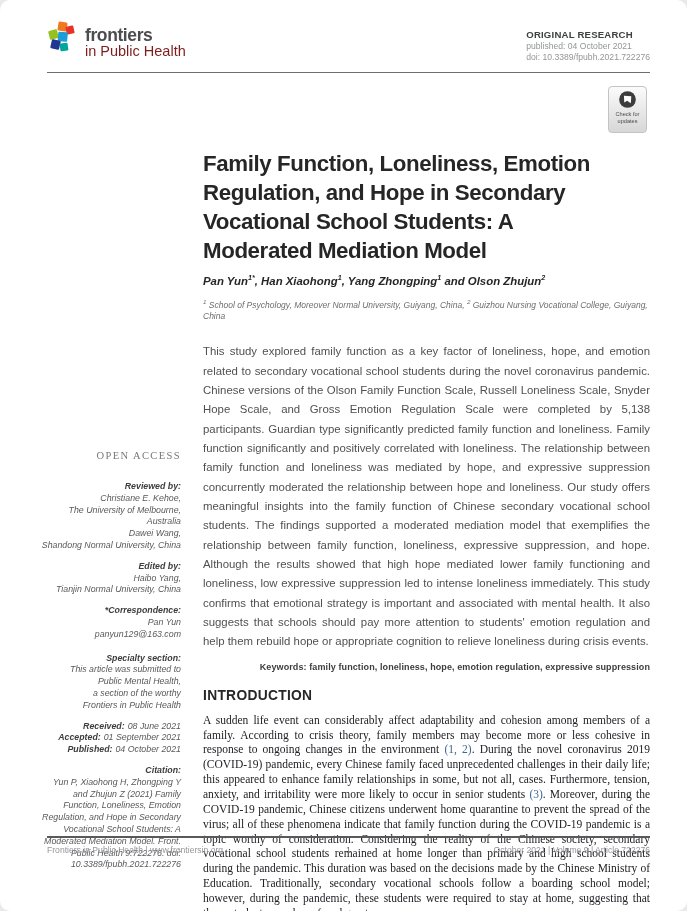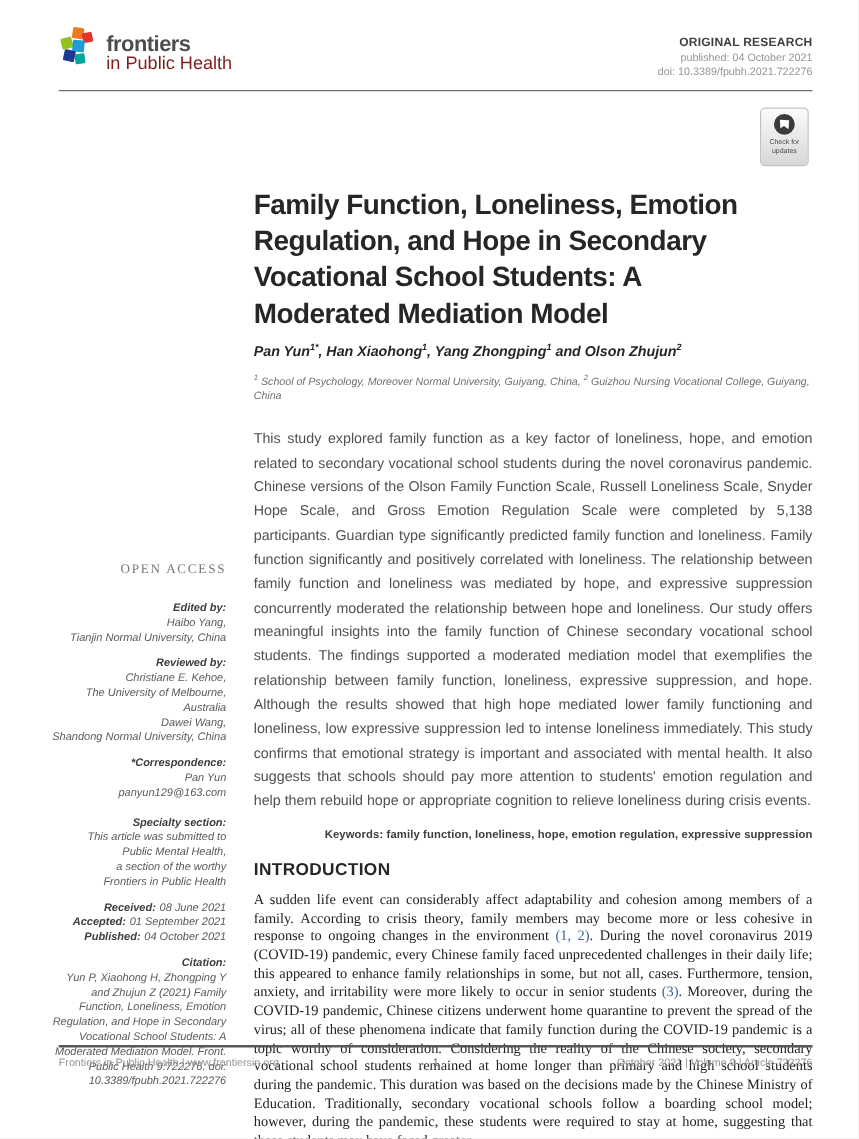--- a/index.html
+++ b/index.html
@@ -1,26 +1,26 @@
 <!DOCTYPE html>
 <html><head>
 <meta charset="utf-8">
 <style>
   html,body{margin:0;padding:0;background:#e9e9e9;}
   .page{position:relative;width:687px;height:911px;background:#ffffff;margin:0 auto;overflow:hidden;
-        font-family:"Liberation Sans",sans-serif;-webkit-font-smoothing:antialiased;}
+        font-family:"Liberation Sans",sans-serif;border-radius:10px;-webkit-font-smoothing:antialiased;}
 
   
   .header{position:absolute;left:47px;right:37px;top:21px;display:flex;justify-content:space-between;}
   .logo{display:flex;gap:7px;}
   .logo-mark{width:31px;height:38px;}
   .logo-text{padding-top:7px;}
   .logo-name{font-weight:bold;font-size:17.5px;line-height:15px;letter-spacing:-0.4px;color:#4d4d4f;}
   .logo-journal{font-family:Liberation Sans, sans-serif;font-size:14.5px;line-height:17px;color:#7f1d1d;}
-  .header-right{text-align:right;padding-top:8px;}
+  .header-right{text-align:left;padding-top:8px;}
   .article-type{font-weight:bold;font-size:9.6px;line-height:12px;color:#3f4041;letter-spacing:0.2px;}
   .header-meta{font-size:8.6px;line-height:11px;color:#939598;}
   .header-rule{position:absolute;left:47px;right:37px;top:72px;border-top:1.2px solid #6d6e70;}
 
   
   .update-badge{position:absolute;top:86px;right:40px;width:39px;height:47px;box-sizing:border-box;
     background:linear-gradient(#fbfbfb,#d7d7d7);border:1px solid #c3c3c3;border-radius:4px;
     display:flex;flex-direction:column;align-items:center;padding-top:3px;cursor:pointer;}
   .badge-label{font-size:5.6px;line-height:6.5px;color:#4b4b4b;text-align:center;margin-top:2px;}
 
@@ -93,31 +93,31 @@
     <div class="badge-label">
       <span>Check for</span><br>
       <span>updates</span>
     </div>
   </div>
 
   <aside class="sidebar">
     <div class="open-access">OPEN ACCESS</div>
 
     <div class="sb-group">
-      <div class="sb-label">Edited by:</div>
-      <div>Haibo Yang,</div>
-      <div>Tianjin Normal University, China</div>
-    </div>
-
-    <div class="sb-group">
       <div class="sb-label">Reviewed by:</div>
       <div>Christiane E. Kehoe,</div>
       <div>The University of Melbourne, Australia</div>
       <div>Dawei Wang,</div>
       <div>Shandong Normal University, China</div>
+    </div>
+
+    <div class="sb-group">
+      <div class="sb-label">Edited by:</div>
+      <div>Haibo Yang,</div>
+      <div>Tianjin Normal University, China</div>
     </div>
 
     <div class="sb-group gap">
       <div class="sb-label">*Correspondence:</div>
       <div>Pan Yun</div>
       <div class="sb-email">panyun129@163.com</div>
     </div>
 
     <div class="sb-group">
       <div class="sb-label">Specialty section:</div>

